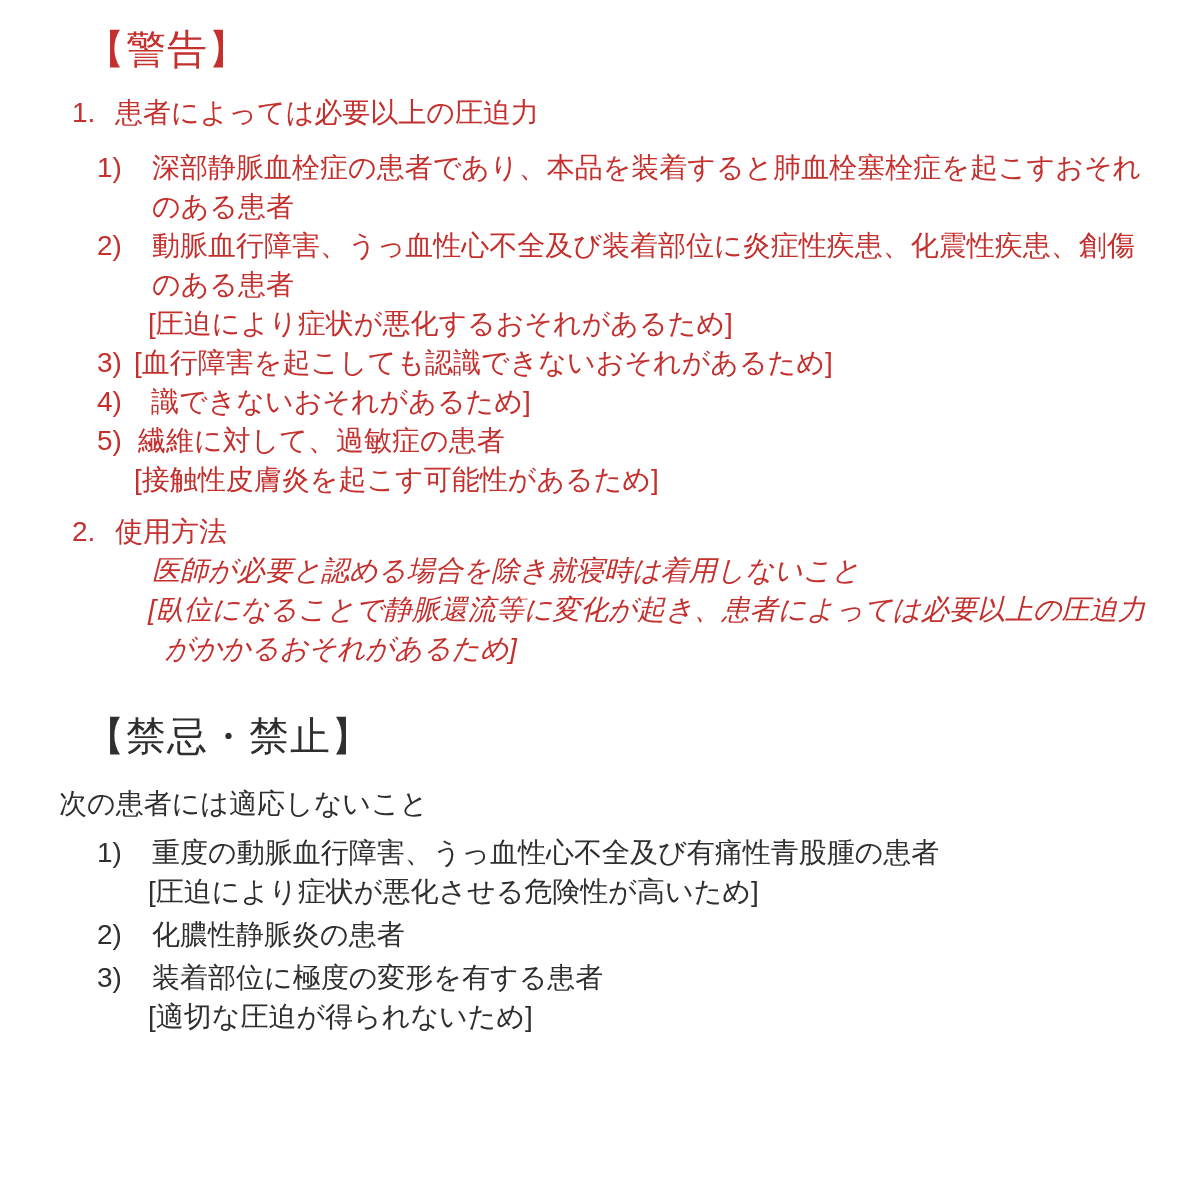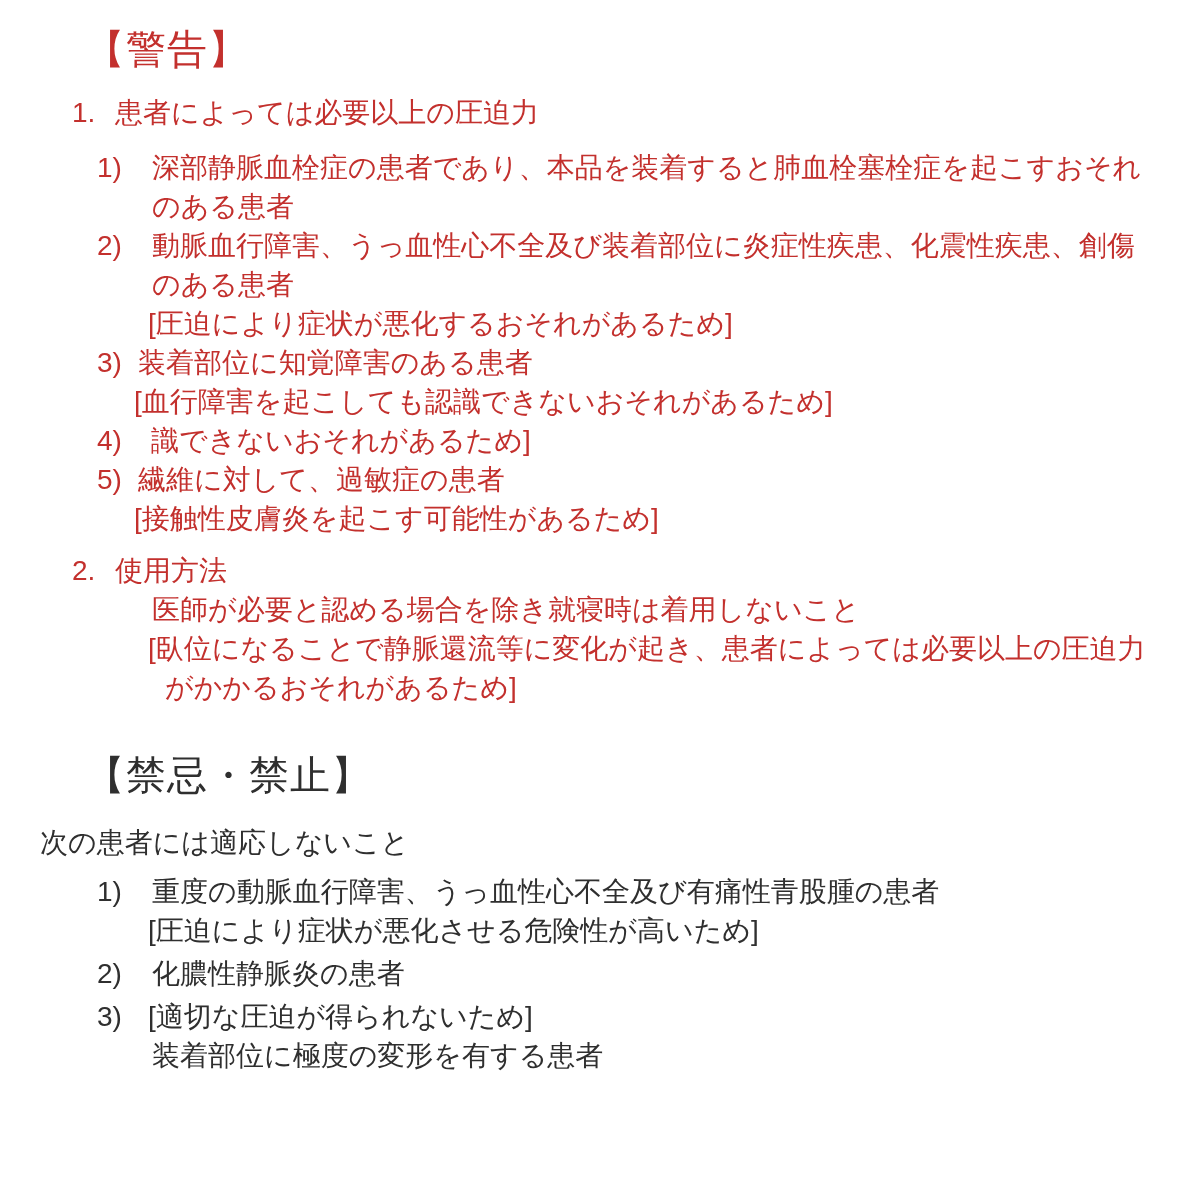--- a/index.html
+++ b/index.html
@@ -46,24 +46,24 @@
   .sub {
     display: flex;
     margin-left: 97px;
   }
   .sub .num { flex: 0 0 55px; }
   .sub.narrow .num { flex: 0 0 41px; }
   .lines { min-width: 0; }
   .line { white-space: nowrap; }
   .note-first { margin-left: -4px; }
   .note-cont { margin-left: 13px; }
-  .free-block { margin-left: 152px; }
+  .free-block { margin-left: 152px; font-style: italic; }
   .lead {
     margin-top: 24px;
-    margin-left: 40px;
+    margin-left: 59px;
     white-space: nowrap;
   }
   .sublist.kinki-list { margin-top: 10px; }
   .sublist.kinki-list .sub + .sub { margin-top: 4px; }
 </style>
 </head>
 <body>
 
 <main class="doc">
 
@@ -90,21 +90,20 @@
         <div class="lines">
           <div class="line">動脈血行障害、うっ血性心不全及び装着部位に炎症性疾患、化震性疾患、創傷</div>
           <div class="line">のある患者</div>
           <div class="line note-first">[圧迫により症状が悪化するおそれがあるため]</div>
         </div>
       </div>
 
       <div class="sub narrow">
         <span class="num">3)</span>
         <div class="lines">
-          <div class="line">装着部位に知覚障害のある患者</div>
           <div class="line note-first">[血行障害を起こしても認識できないおそれがあるため]</div>
         </div>
       </div>
 
       <div class="sub narrow">
         <span class="num">4)</span>
         <div class="lines">
           <div class="line note-cont">識できないおそれがあるため]</div>
         </div>
       </div>
@@ -149,21 +148,21 @@
       <div class="sub wide">
         <span class="num">2)</span>
         <div class="lines">
           <div class="line">化膿性静脈炎の患者</div>
         </div>
       </div>
 
       <div class="sub wide">
         <span class="num">3)</span>
         <div class="lines">
+          <div class="line">装着部位に極度の変形を有する患者</div>
           <div class="line note-first">[適切な圧迫が得られないため]</div>
-          <div class="line">装着部位に極度の変形を有する患者</div>
         </div>
       </div>
 
     </div>
   </section>
 
 </main>
 
 </body></html>

